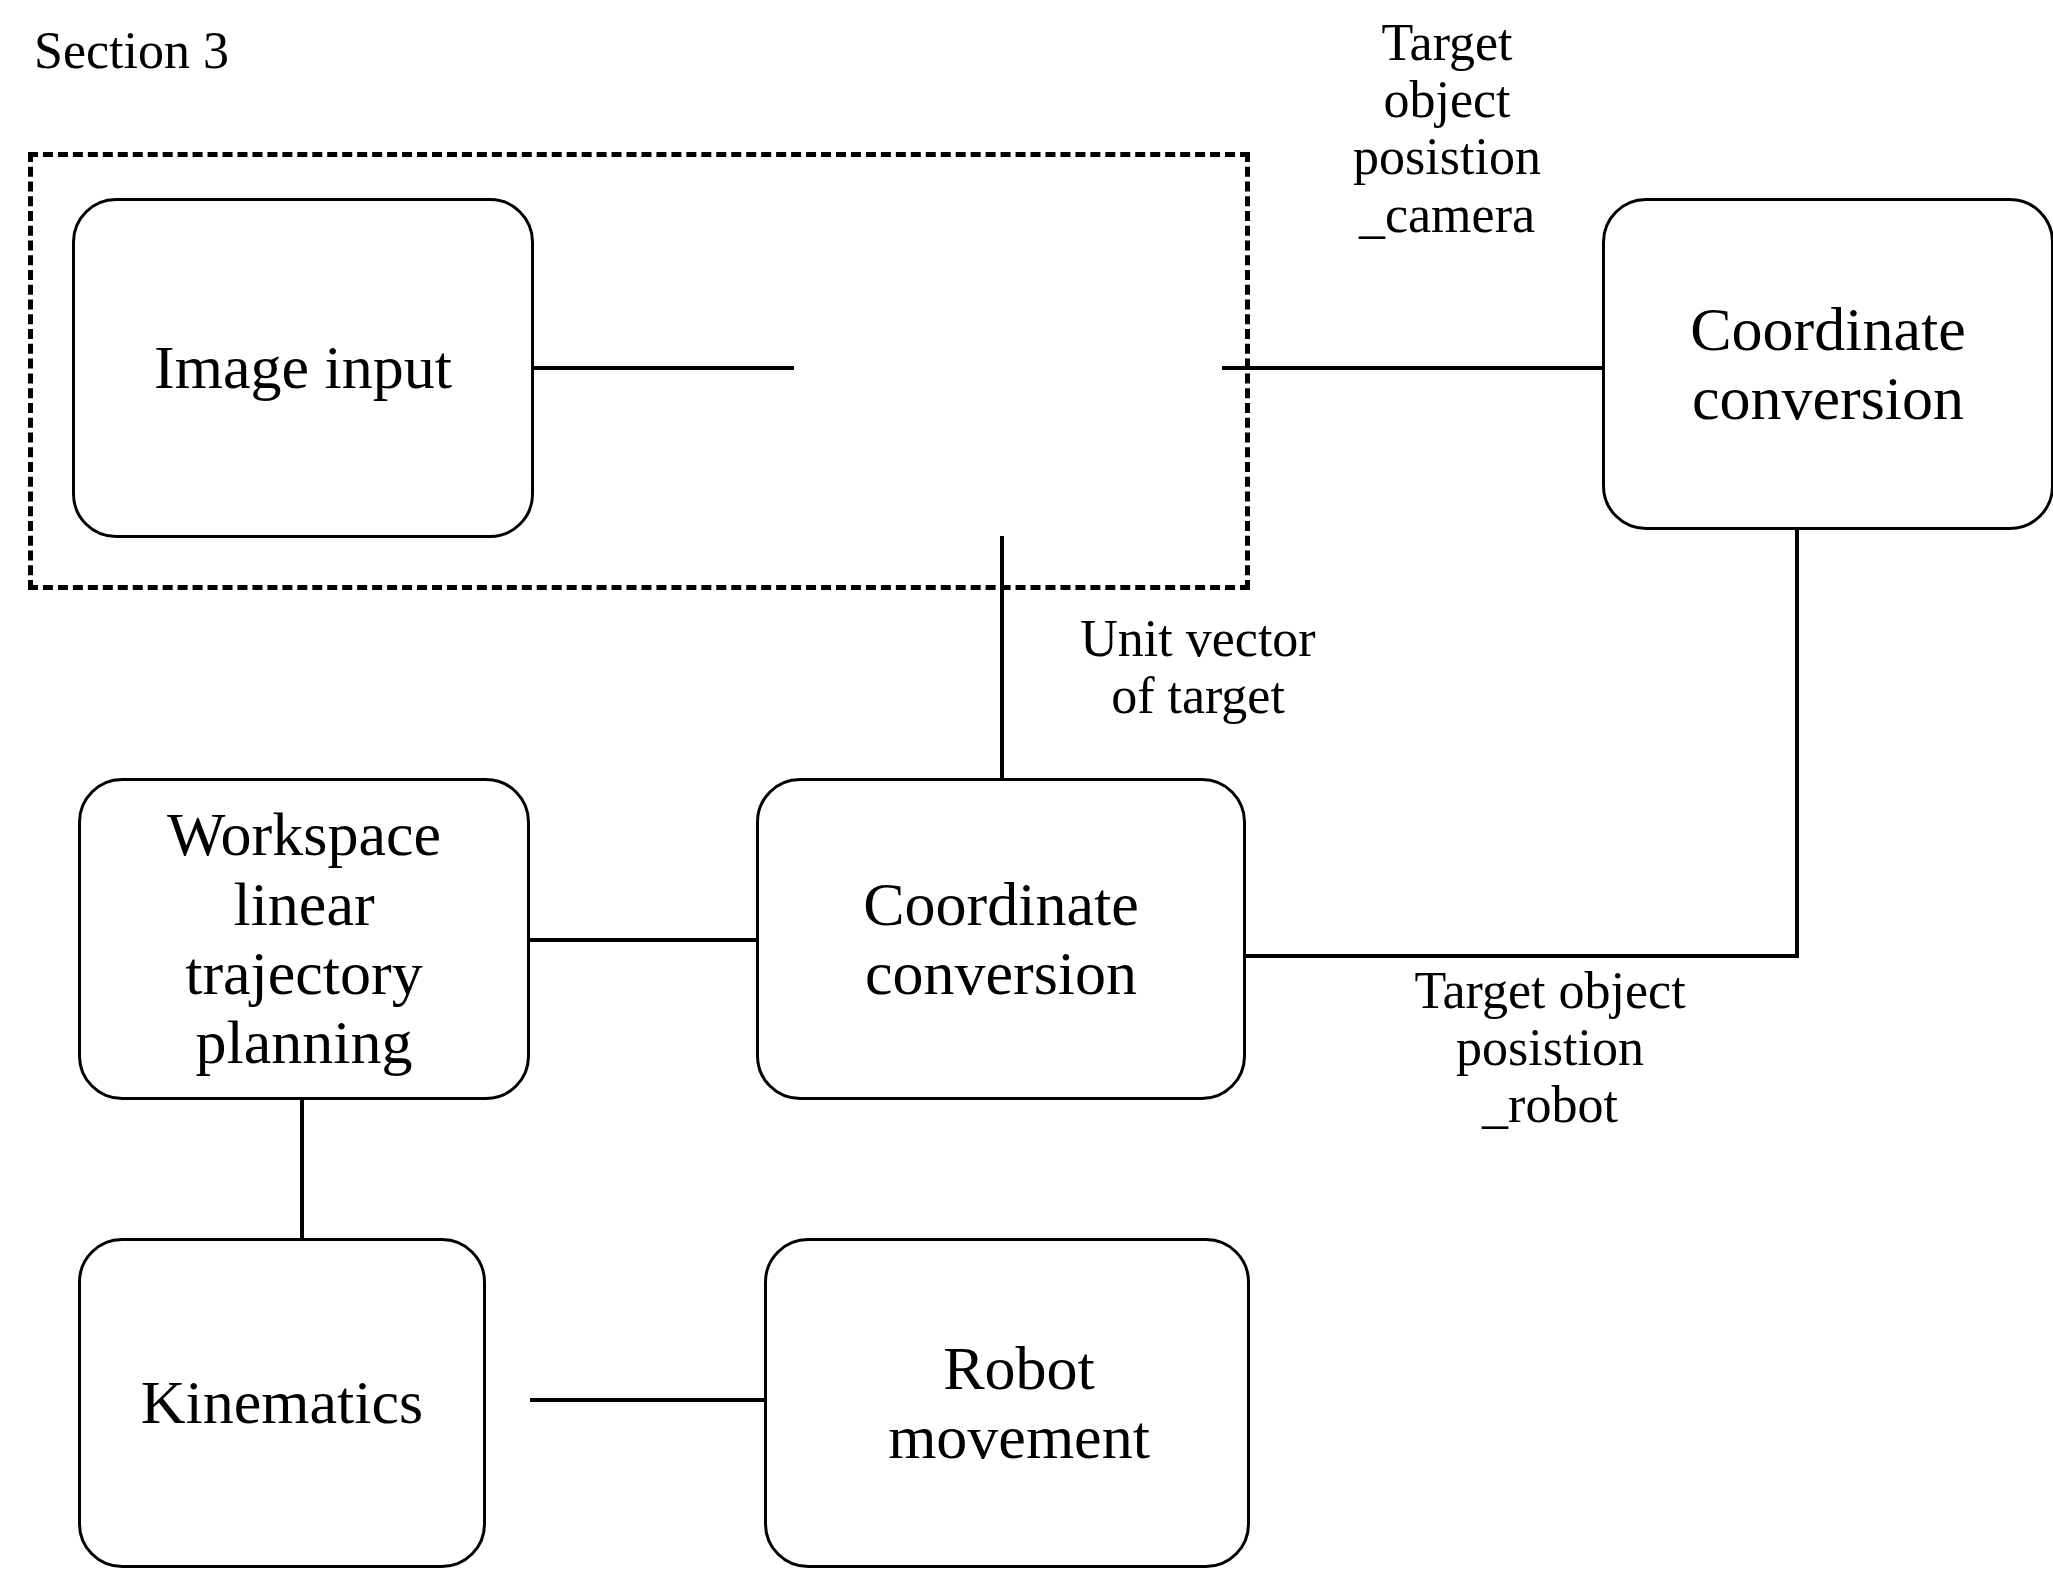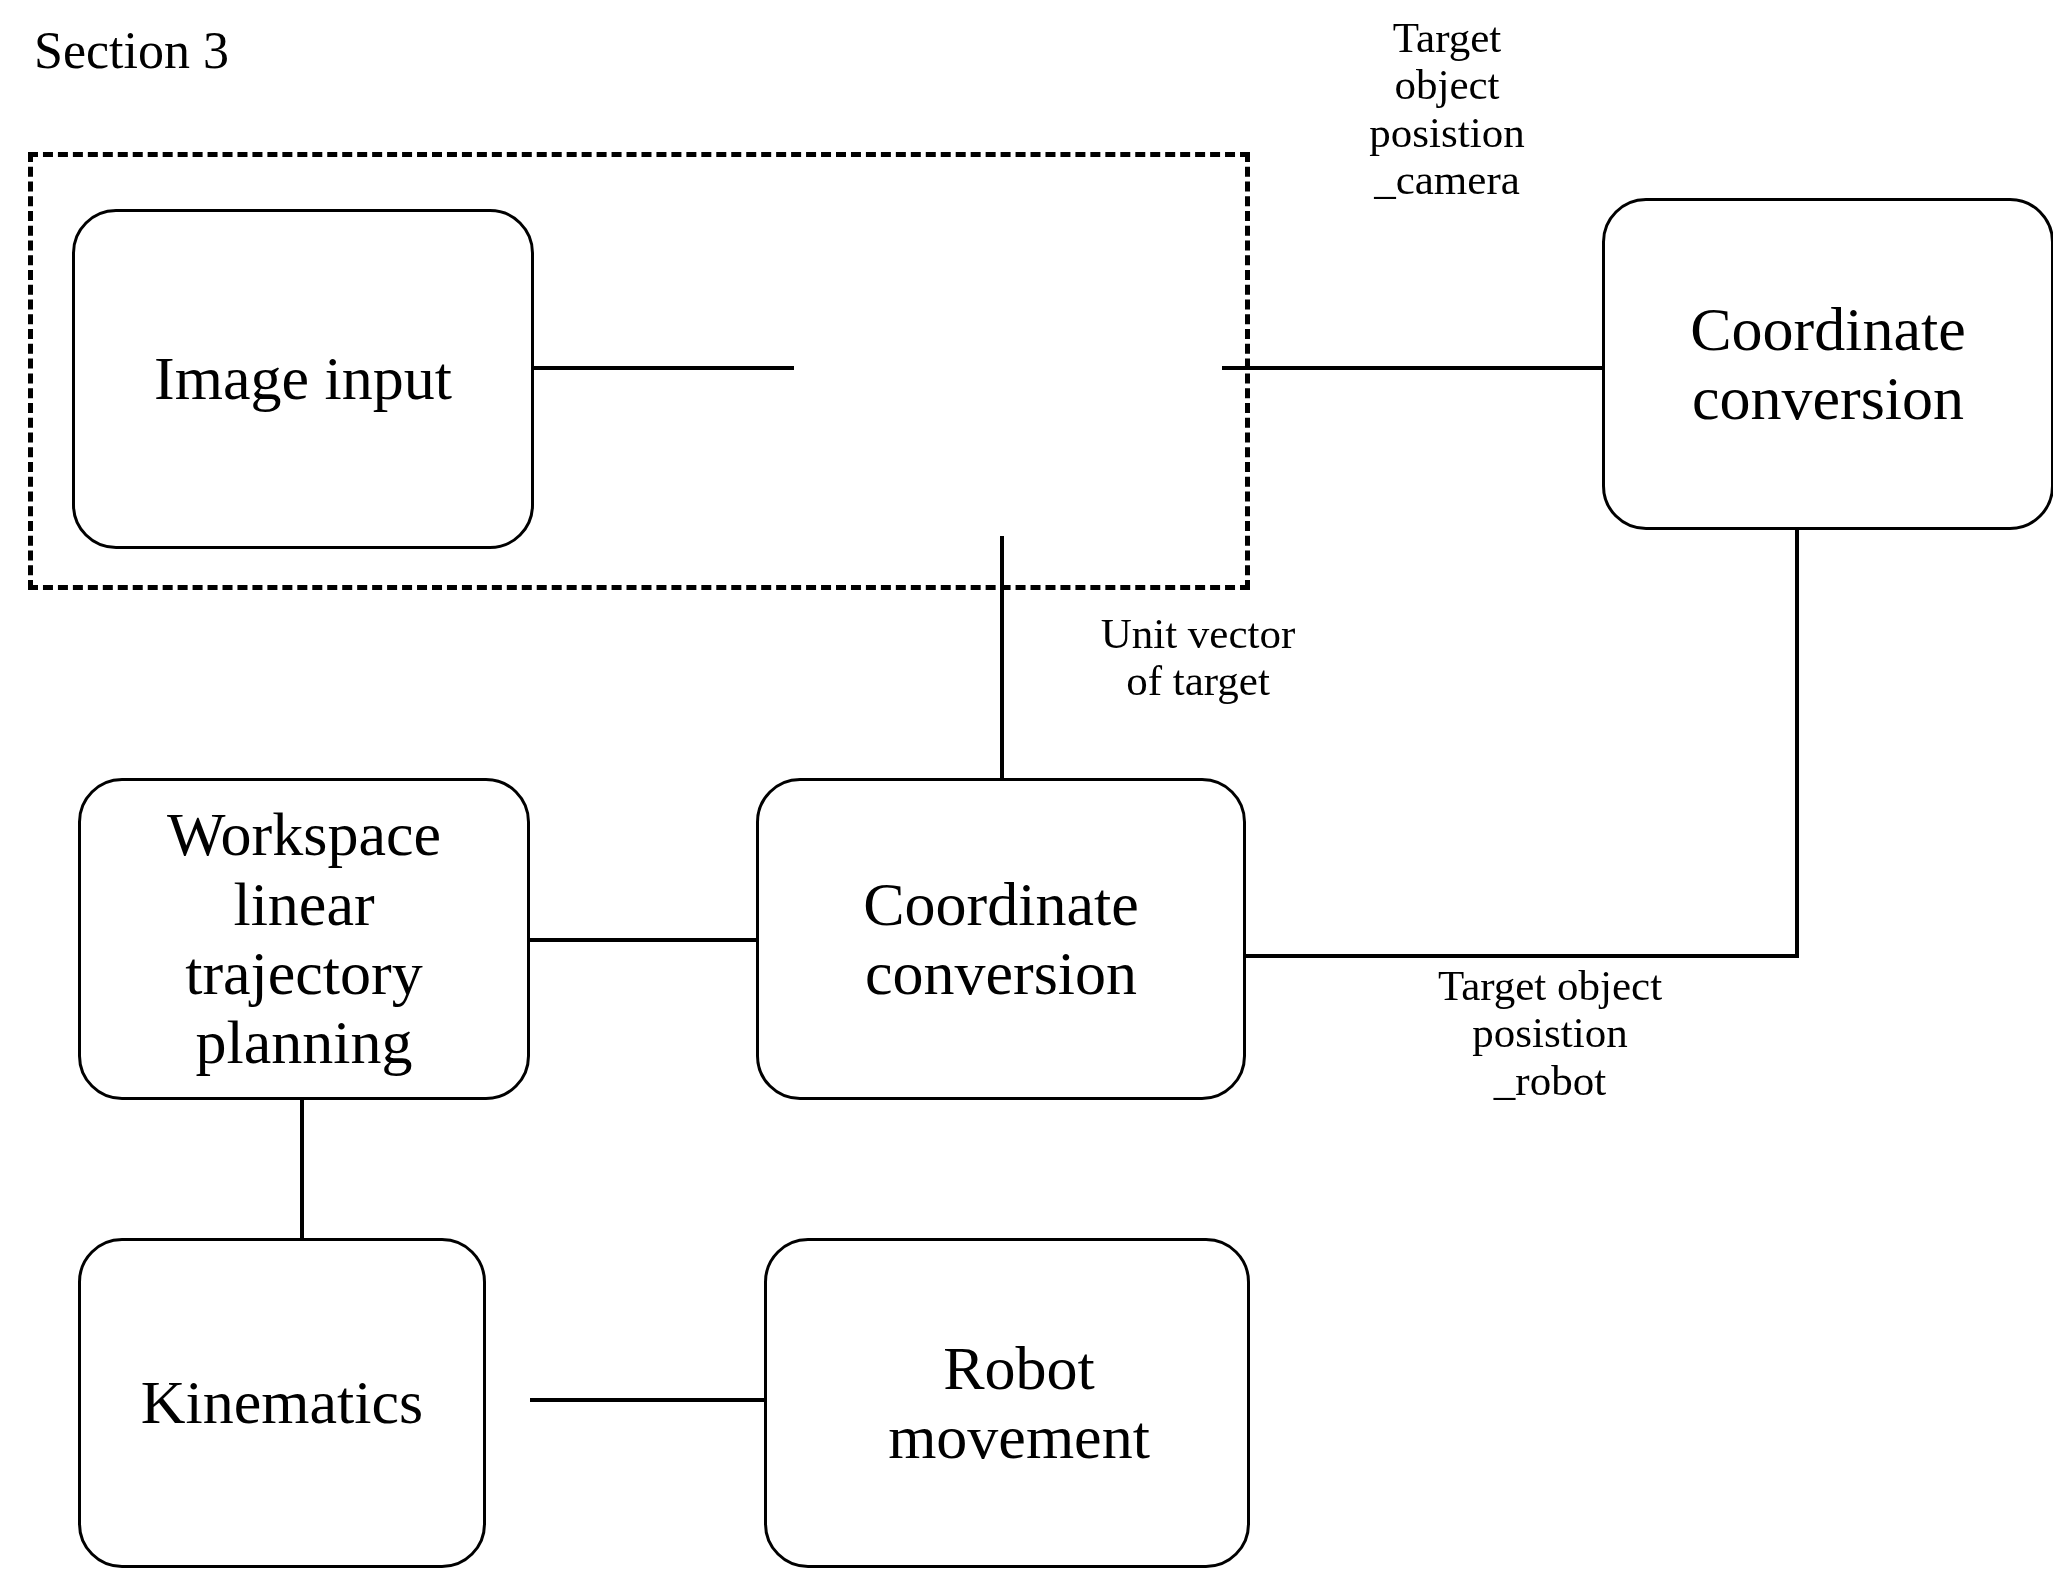--- a/index.html
+++ b/index.html
@@ -38,21 +38,21 @@
   }
   .group-box {
     position: absolute;
     box-sizing: border-box;
     border: 5px dashed #000000;
     background: transparent;
     z-index: 1;
   }
   .free-label {
     position: absolute;
-    font-size: 43px;
+    font-size: 52px;
     line-height: 1.1;
     white-space: pre-line;
     text-align: center;
     z-index: 4;
     background: transparent;
   }
   .free-label.left-al { text-align: left; }
   .conn {
     position: absolute;
     background: #000000;
@@ -79,21 +79,21 @@
   <div class="conn v" style="left:1795px; top:528px; height:430px;"></div>
 
   <div class="conn h" style="left:1246px; top:954px; width:553px;"></div>
 
   <div class="conn h" style="left:530px; top:938px; width:228px;"></div>
 
   <div class="conn v" style="left:300px; top:1098px; height:140px;"></div>
 
   <div class="conn h" style="left:530px; top:1398px; width:234px;"></div>
 
-  <div class="node" style="left:72px; top:198px; width:462px; height:340px;margin-top:11px;">
+  <div class="node" style="left:72px; top:198px; width:462px; height:340px;">
     <span class="node-label">Image input</span>
   </div>
 
 
   <div class="node" style="left:1602px; top:198px; width:452px; height:332px;">
     <span class="node-label">Coordinate
 conversion</span>
   </div>
 
   <div class="node" style="left:78px; top:778px; width:452px; height:322px;">

